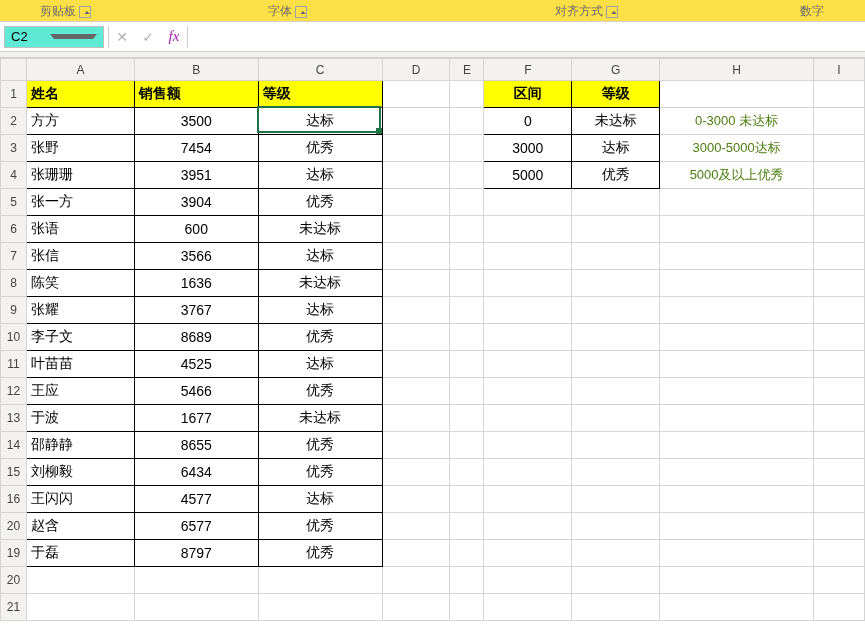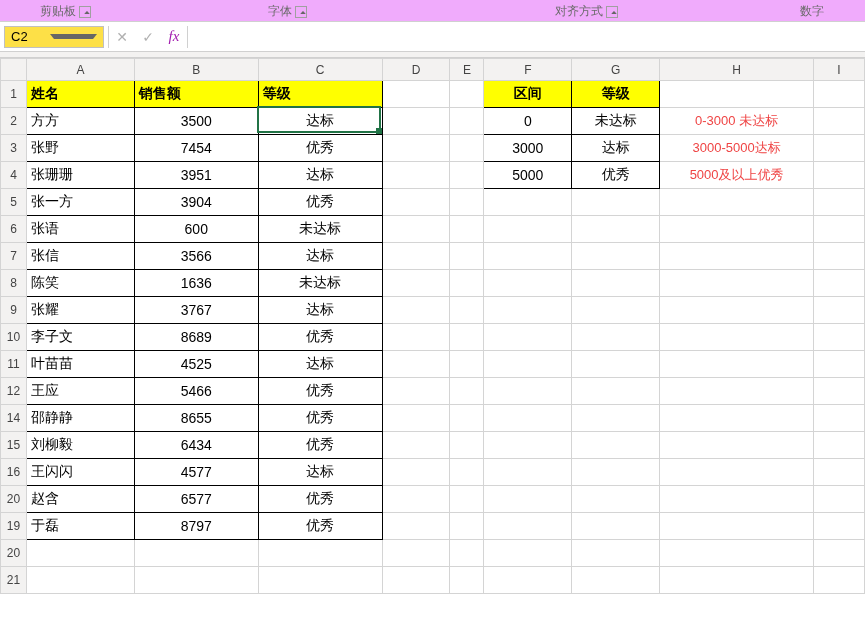--- a/index.html
+++ b/index.html
@@ -1,26 +1,26 @@
 <!DOCTYPE html>
 <html><head>
   <meta charset="utf-8">
   <style>
     * { margin:0; padding:0; box-sizing:border-box; }
     html,body { width:865px; height:640px; font-family:"Microsoft YaHei","SimSun",Arial,sans-serif; background:#fff; overflow:hidden; }
 
     
-    .ribbon { height:22px; background:#f0abfc; border-bottom:1px solid #d0d0d0; position:relative; font-size:12px; color:#6a6a6a; }
+    .ribbon { height:22px; background:#fde047; border-bottom:1px solid #d0d0d0; position:relative; font-size:12px; color:#6a6a6a; }
     .ribbon .grp { position:absolute; top:3px; }
     .ribbon .dlg { display:inline-block; width:12px; height:12px; border:1px solid #a0a0a0; margin-left:3px; vertical-align:middle; position:relative; }
     .ribbon .dlg::after{content:"";position:absolute;right:1px;bottom:1px;border:2px solid transparent;border-top-color:#666;border-left-color:#666;transform:rotate(45deg);}
 
     
     .fxbar { height:30px; background:#fff; border-bottom:1px solid #d0d0d0; display:flex; align-items:center; font-size:13px; }
-    .namebox { width:100px; height:22px; margin:0 4px; border:1px solid #c0c0c0; display:flex; align-items:center; padding:0 6px; background:#fde047; }
+    .namebox { width:100px; height:22px; margin:0 4px; border:1px solid #c0c0c0; display:flex; align-items:center; padding:0 6px; background:#5eead4; }
     .namebox span { flex:1; }
     .namebox .dd { width:0;height:0;border-left:4px solid transparent;border-right:4px solid transparent;border-top:5px solid #666; }
     .fxsep { width:1px; height:22px; background:#d0d0d0; }
     .fxbtn { width:26px; text-align:center; color:#b0b0b0; font-size:14px; }
     .fxbtn.fx { font-style:italic; color:#a21caf; font-family:"Times New Roman",serif; font-size:15px; }
     .formula { flex:1; padding:0 6px; color:#000; }
 
     
     .sheet { position:relative; height:588px; overflow:hidden; background:#fff; }
     .topstrip{height:6px;background:#f3f2f1;border-bottom:1px solid #d0d0d0;}
@@ -35,21 +35,21 @@
 
     
     td.dat { border:1px solid #000 !important; }
     td.hdr { background:#ffff00; font-weight:bold;text-align:center; }
 
     
     .active-outline{position:absolute;border:2px solid #217346;pointer-events:none;}
     .active-outline::after{content:"";position:absolute;right:-3px;bottom:-3px;width:6px;height:6px;background:#217346;}
 
     
-    .anno { color:#ef4444; font-size:13px; }
+    .anno { color:#4d7c0f; font-size:13px; }
   </style>
 </head>
 <body>
 
 <div class="ribbon">
   <div class="grp" style="left:40px"><span>剪贴板</span><span class="dlg"></span></div>
   <div class="grp" style="left:268px"><span>字体</span><span class="dlg"></span></div>
   <div class="grp" style="left:555px"><span>对齐方式</span><span class="dlg"></span></div>
   <div class="grp" style="left:800px"><span>数字</span></div>
 </div>
@@ -326,20 +326,38 @@
             <div class="cell center">优秀</div>
           </td>
           <td class=""></td>
           <td class=""></td>
           <td class=""></td>
           <td class=""></td>
           <td class=""></td>
           <td class=""></td>
         </tr>
         <tr>
+          <th class="rowh">13</th>
+          <td class="dat ">
+            <div class="cell left">于波</div>
+          </td>
+          <td class="dat ">
+            <div class="cell center">1677</div>
+          </td>
+          <td class="dat ">
+            <div class="cell center">未达标</div>
+          </td>
+          <td class=""></td>
+          <td class=""></td>
+          <td class=""></td>
+          <td class=""></td>
+          <td class=""></td>
+          <td class=""></td>
+        </tr>
+        <tr>
           <th class="rowh">14</th>
           <td class="dat ">
             <div class="cell left">邵静静</div>
           </td>
           <td class="dat ">
             <div class="cell center">8655</div>
           </td>
           <td class="dat ">
             <div class="cell center">优秀</div>
           </td>

